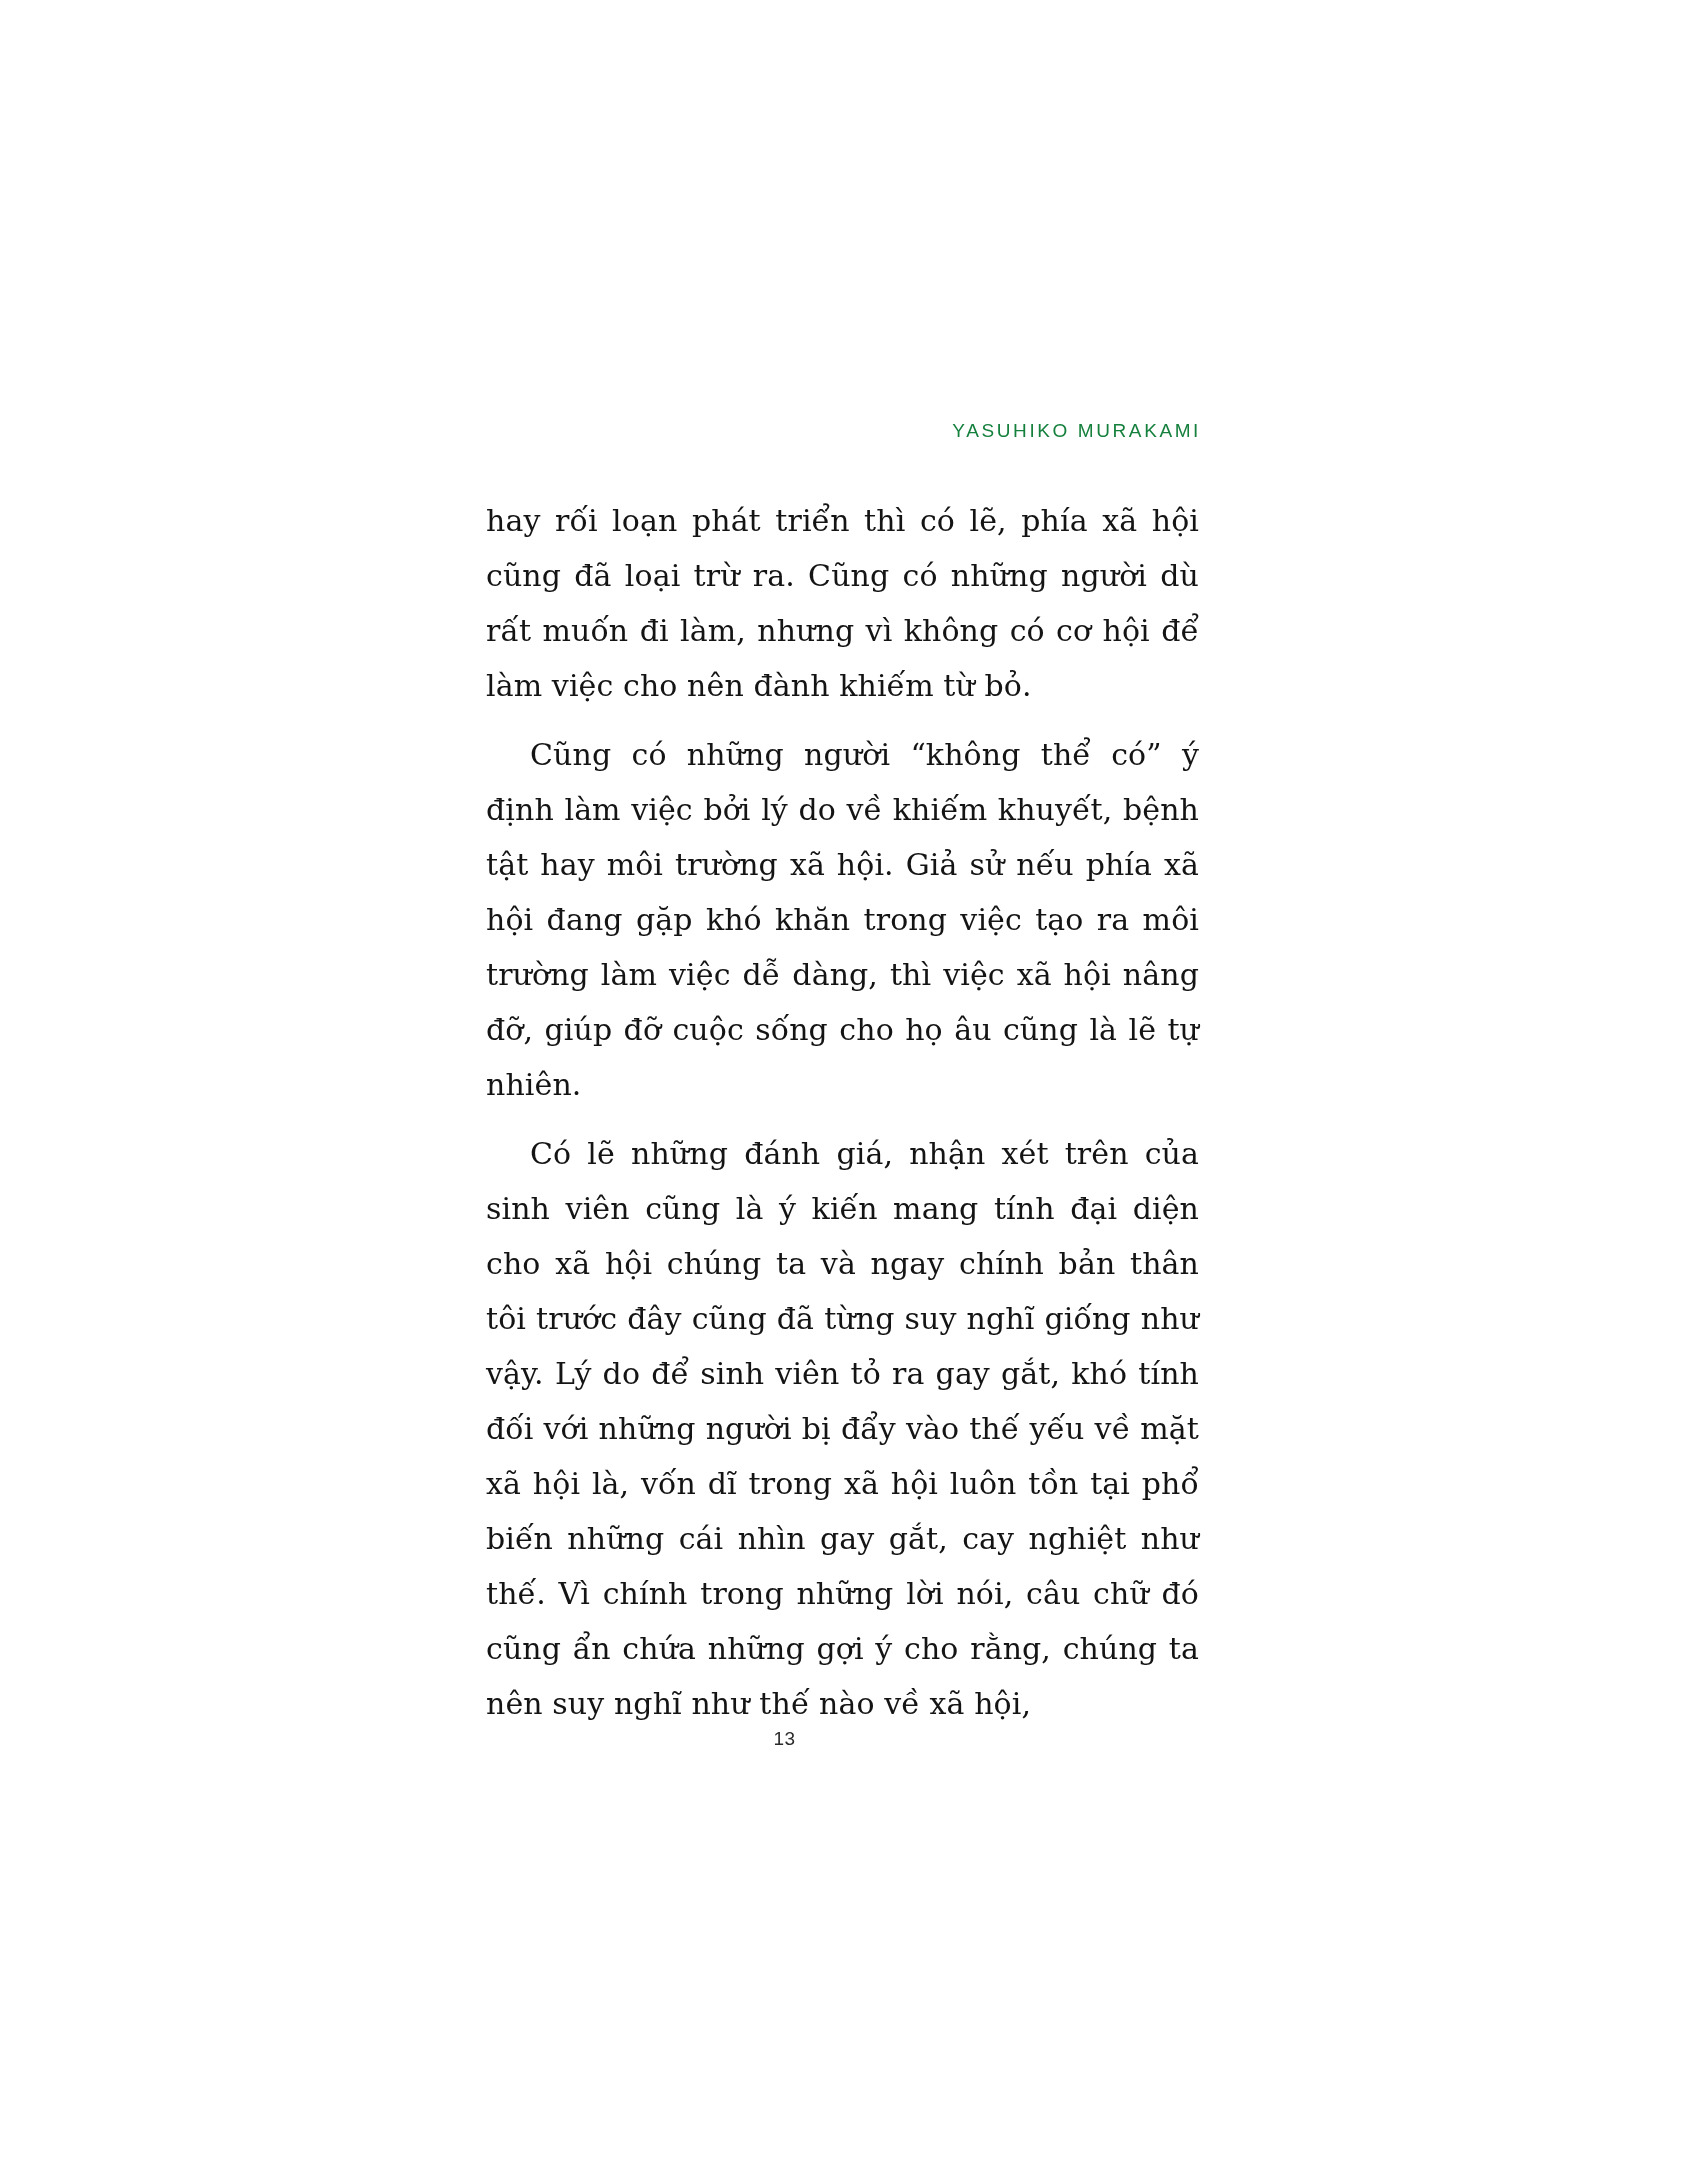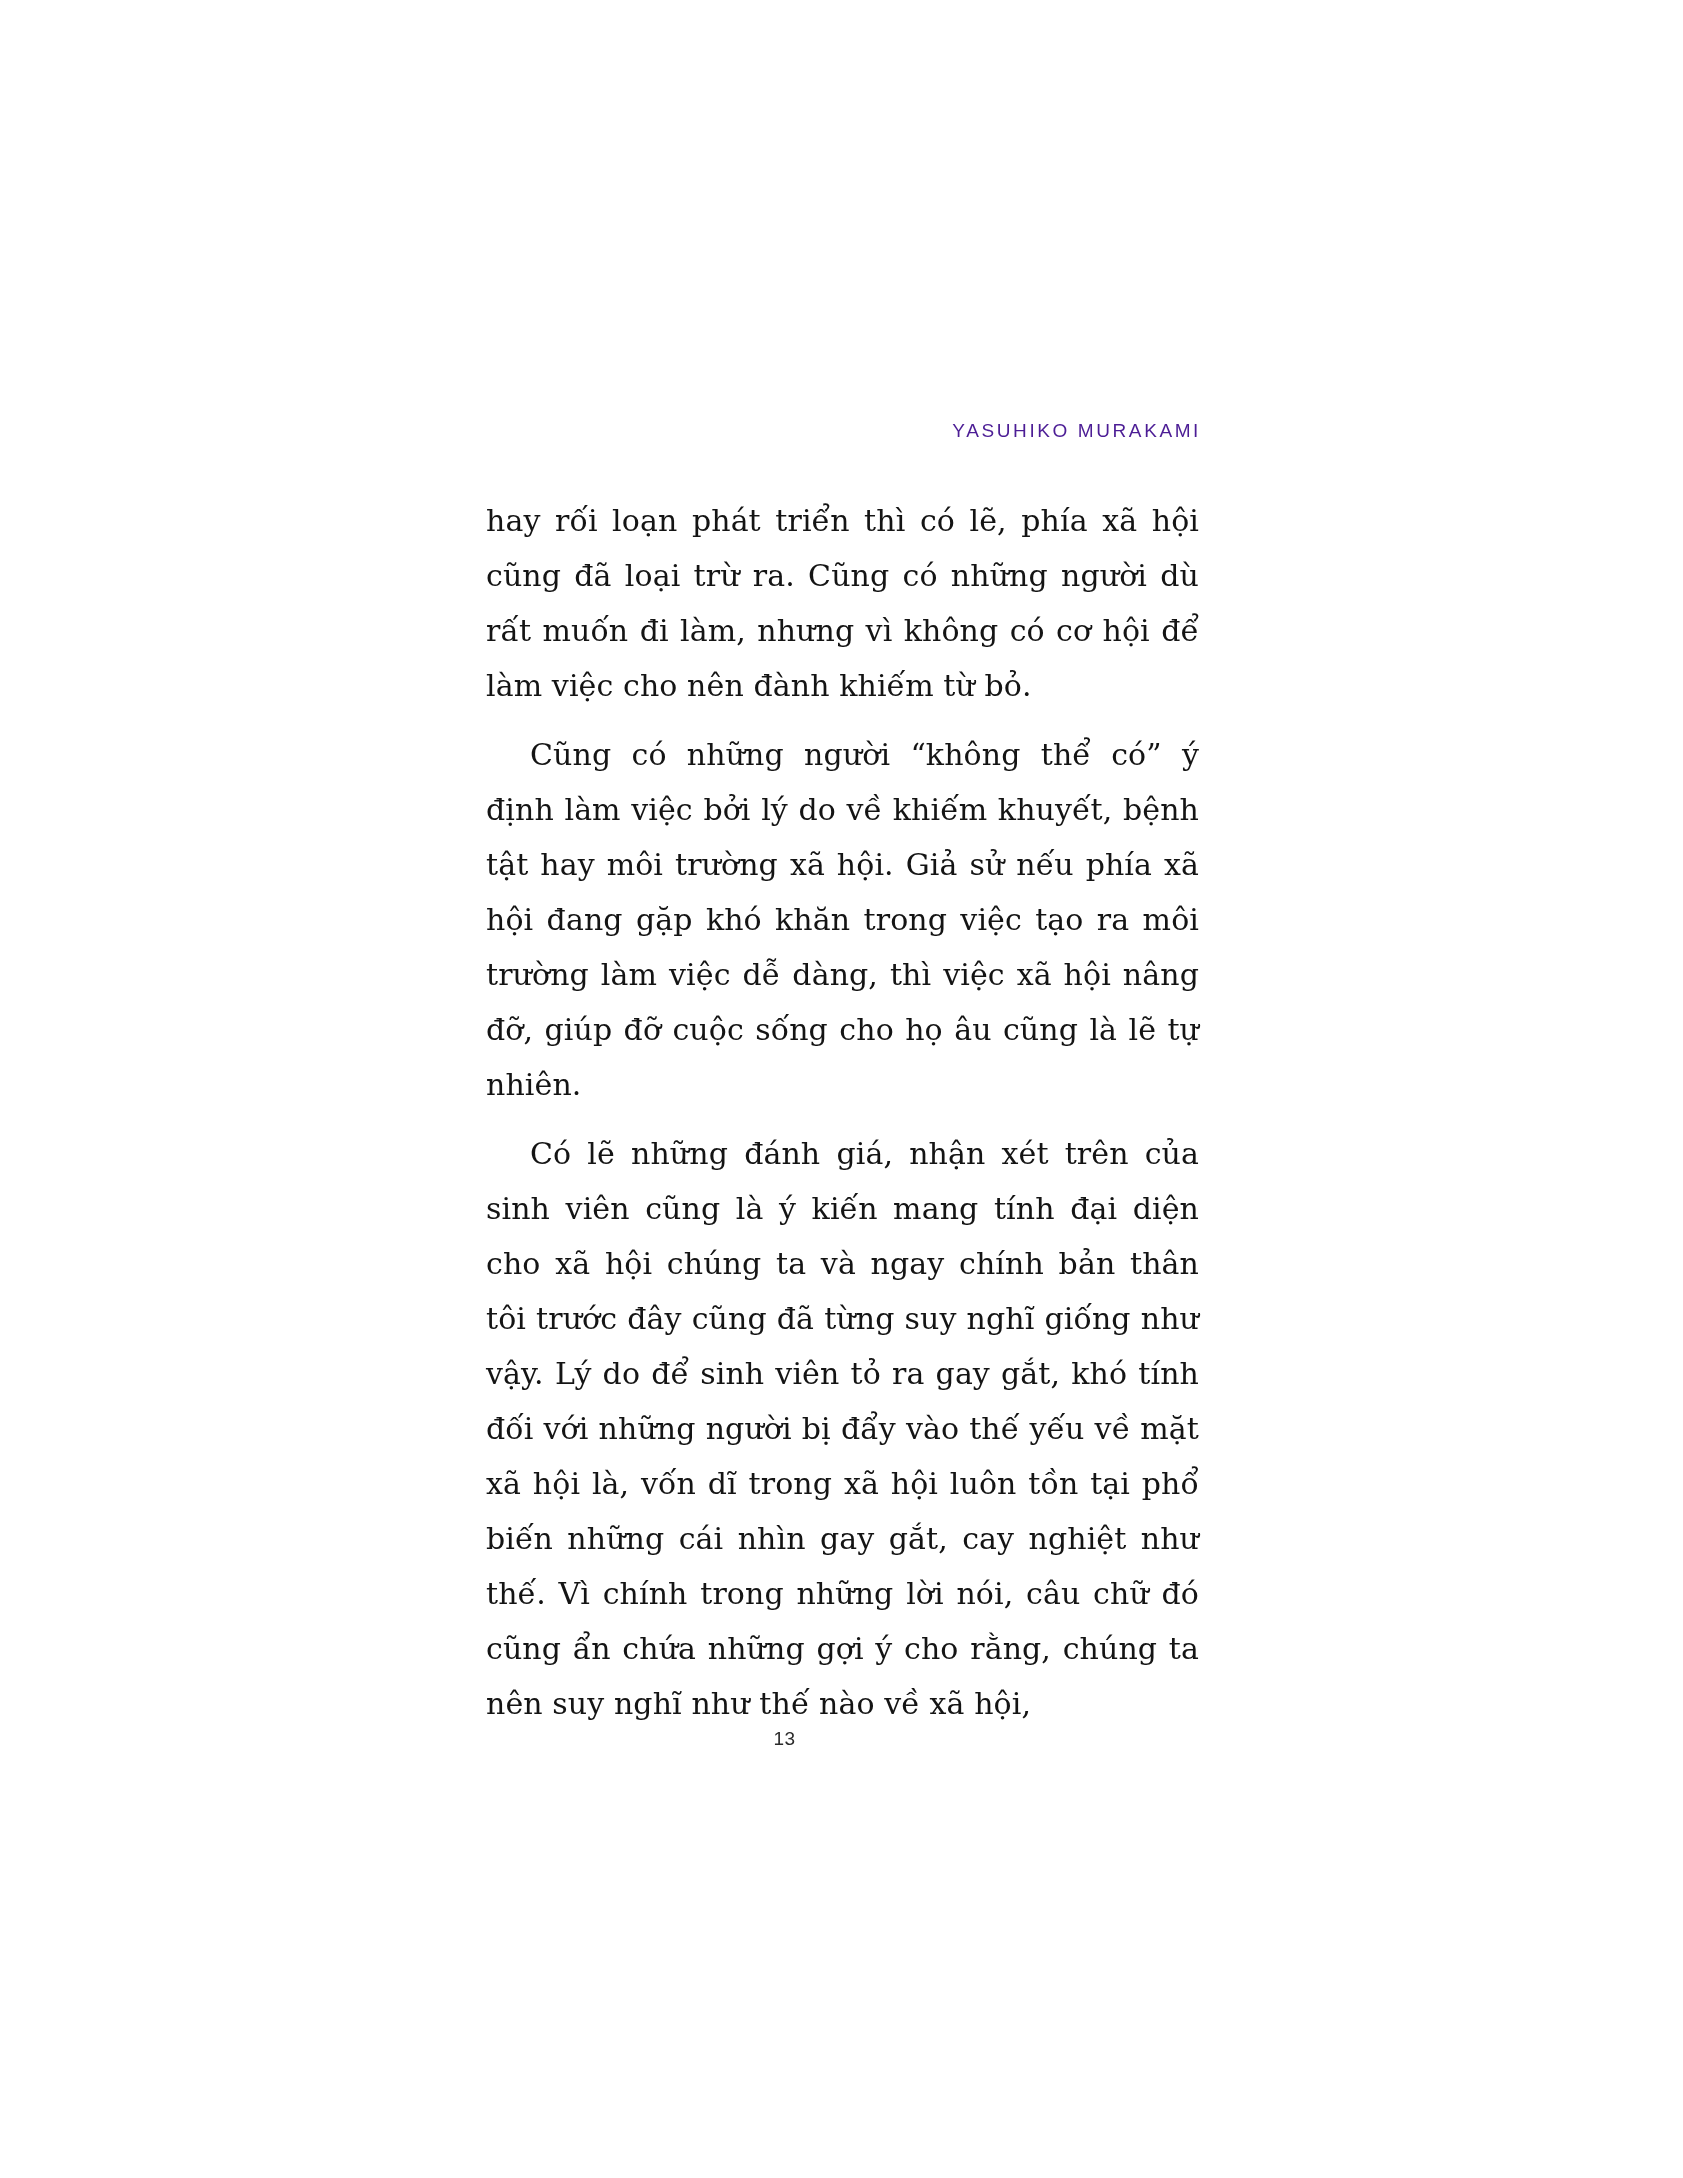--- a/index.html
+++ b/index.html
@@ -23,21 +23,21 @@
   .running-head {
     position: absolute;
     left: 0;
     right: 0;
     top: 420px;
     text-align: right;
     padding-right: 482px;
     font-family: "Liberation Sans", sans-serif;
     font-size: 19px;
     letter-spacing: 2.6px;
-    color: #4c1d95;
+    color: #15803d;
     font-weight: 400;
   }
   .text-column {
     position: absolute;
     left: 486px;
     top: 493px;
     width: 713px;
   }
   .para {
     margin: 0 0 14px 0;

